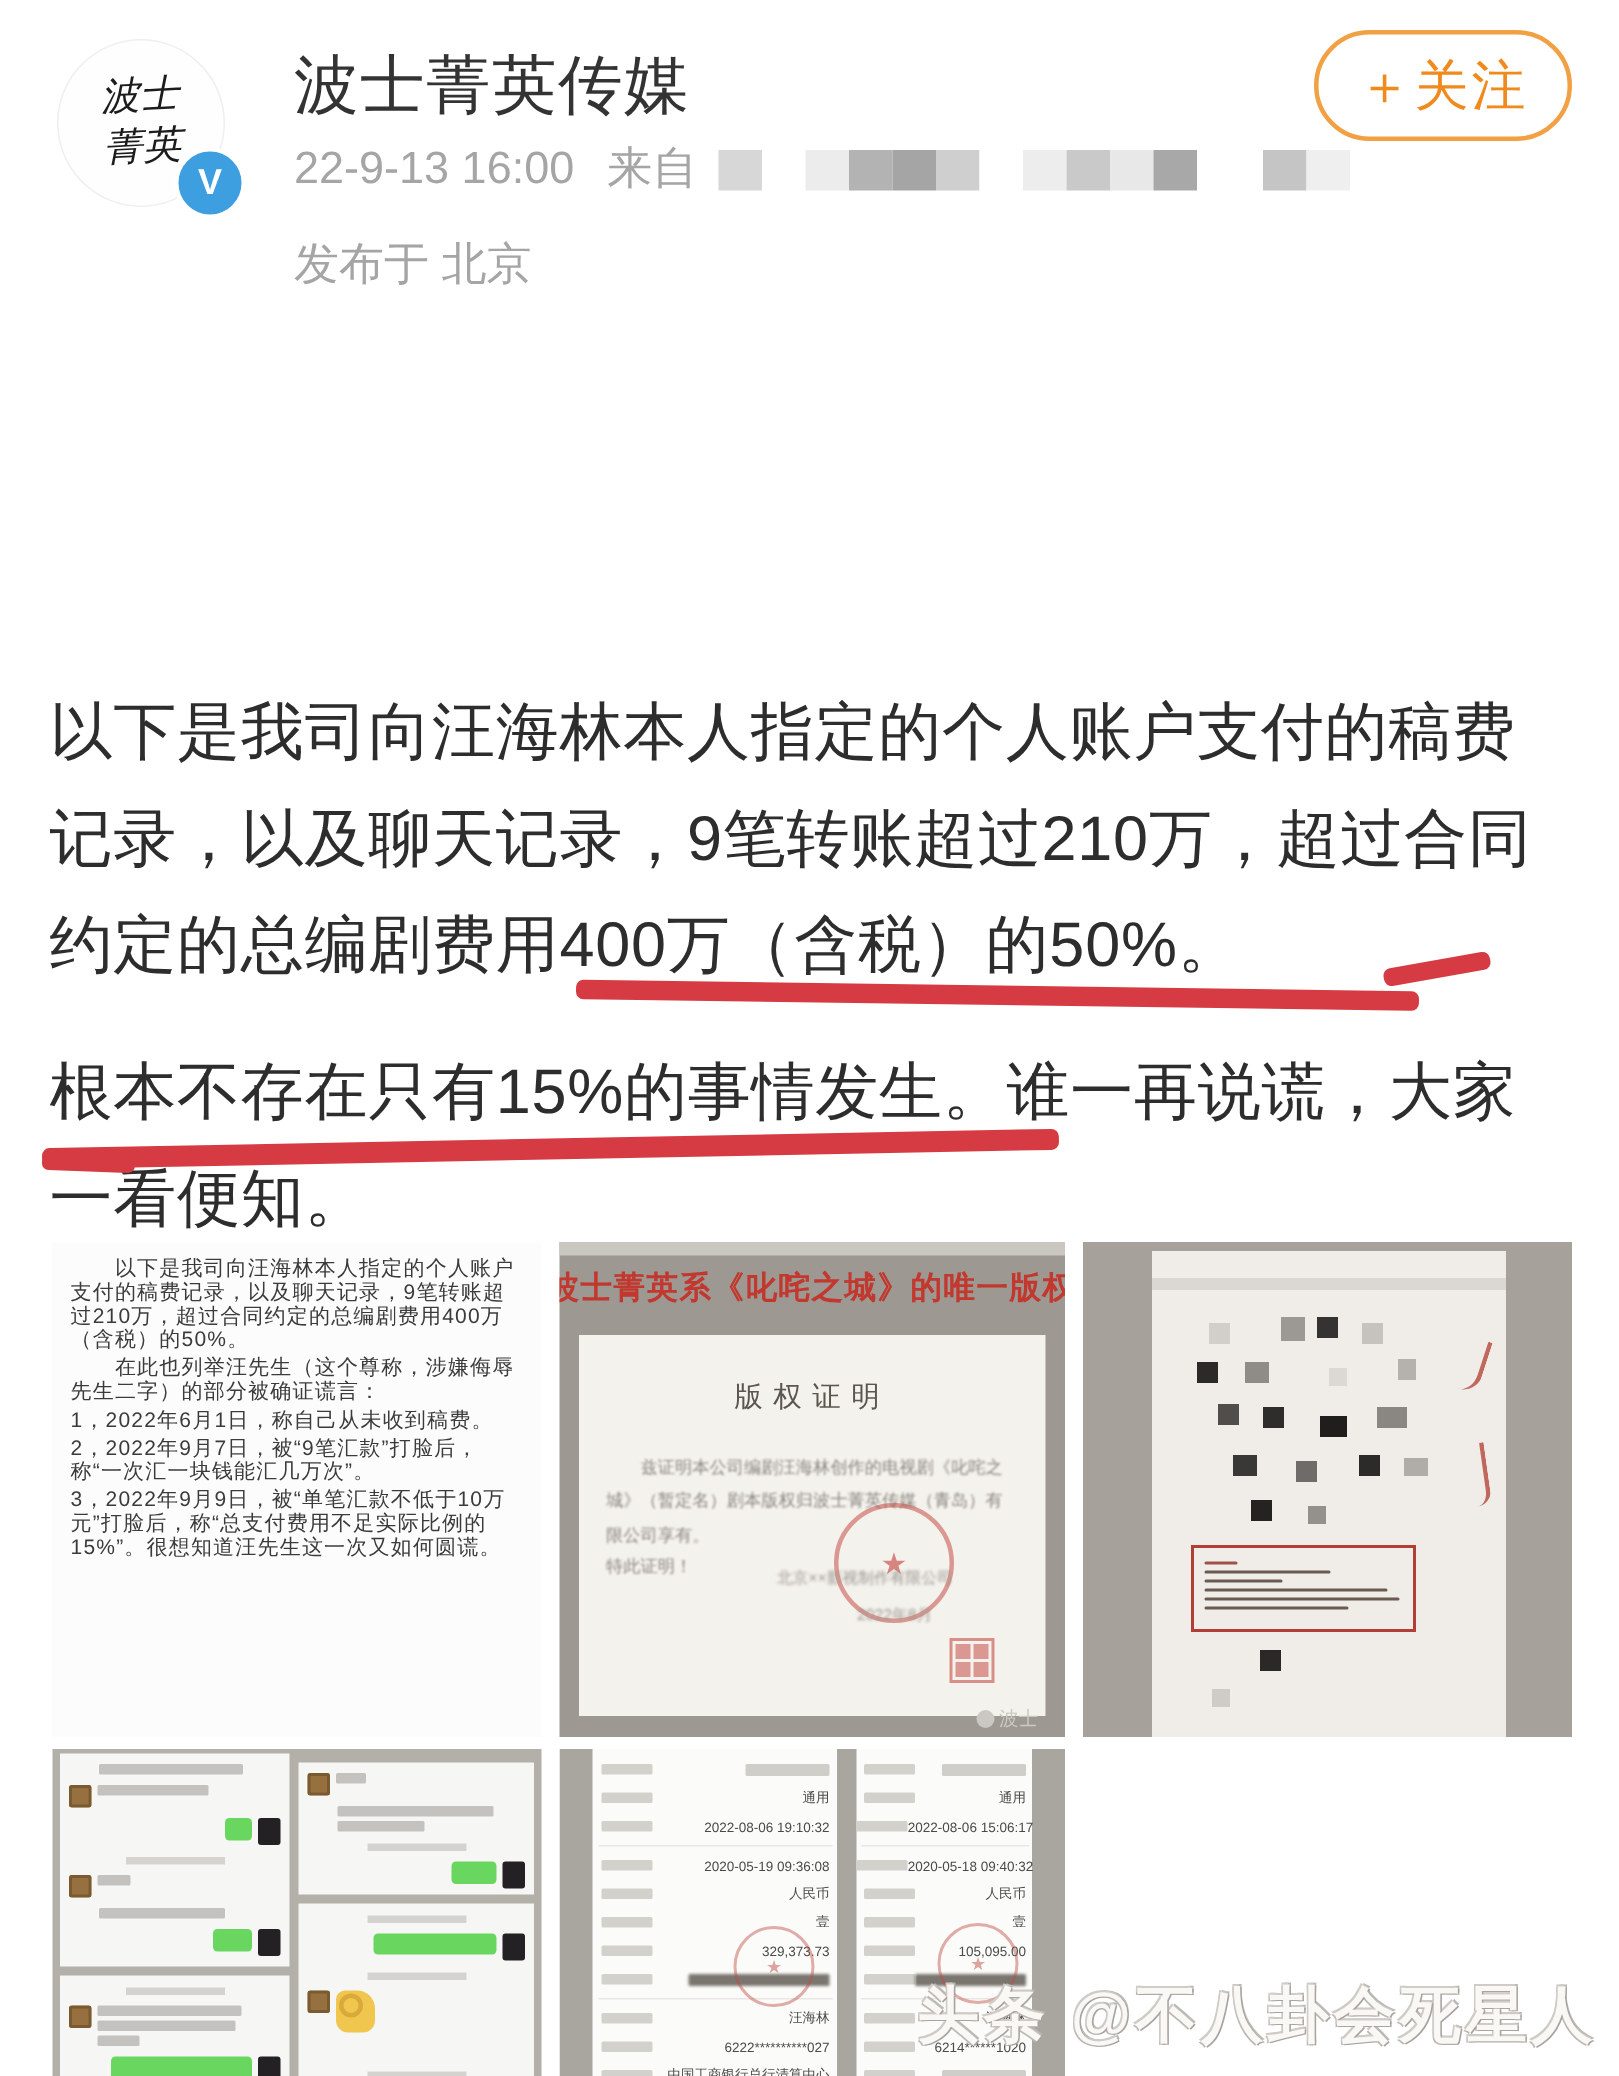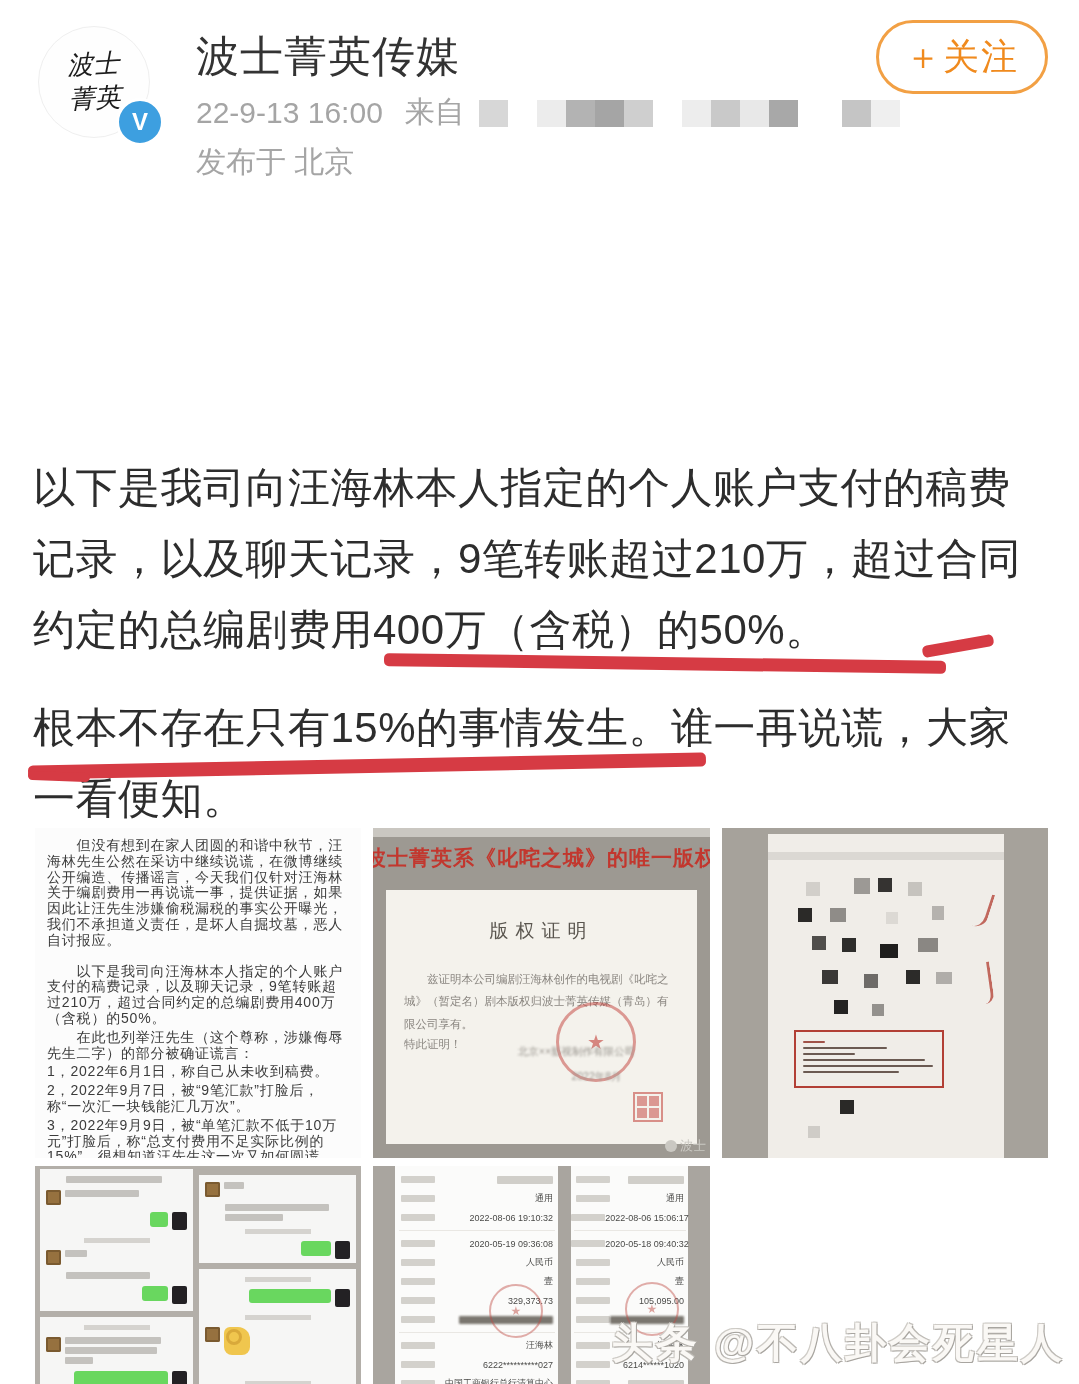--- a/index.html
+++ b/index.html
@@ -13,21 +13,21 @@
   .av-chars{width:60px;font-size:26px;line-height:1.3;word-break:break-all;text-align:center;
             color:#1c1c1c;font-family:"DejaVu Serif",serif;font-style:italic;transform:rotate(-3deg);}
   .badge{position:absolute;left:116px;top:98px;width:48px;height:48px;border-radius:50%;
          background:#3d9fe0;border:3px solid #fff;display:flex;align-items:center;justify-content:center;
          color:#fff;font-size:24px;font-weight:700;}
   .uname{position:absolute;left:196px;top:28px;font-size:43px;color:#333;letter-spacing:1px;cursor:pointer;}
   .meta1{position:absolute;left:196px;top:92px;font-size:30px;color:#a5a5a5;display:flex;align-items:center;}
   .meta1 .src{margin-left:22px;}
   .mosaic-strip{display:flex;margin-left:14px;margin-top:2px;}
   .mz{width:29px;height:27px;display:inline-block;}
-  .meta2{position:absolute;left:196px;top:142px;font-size:30px;color:#a5a5a5;}
+  .meta2{position:absolute;left:196px;top:156px;font-size:30px;color:#a5a5a5;}
   .follow{position:absolute;left:876px;top:20px;width:172px;height:74px;border:3px solid #f2a044;
           border-radius:40px;background:#fff;color:#f08a1d;font-size:36px;display:flex;
           align-items:center;justify-content:center;cursor:pointer;letter-spacing:2px;}
 
   
   .para{position:absolute;left:33px;width:1018px;font-size:42px;line-height:71px;
         color:#2d2d2d;letter-spacing:.5px;margin:0;}
   .p1{top:202px;} .p2{top:452px;} .p3{top:692px;}
   .u{position:absolute;background:#d63b44;border-radius:5px;}
   .u1a{left:384px;top:657px;width:562px;height:13px;transform:rotate(.8deg);}
@@ -58,21 +58,21 @@
   .cert-stamp{position:absolute;left:170px;top:112px;width:80px;height:80px;border:3px solid rgba(193,62,55,.5);
               border-radius:50%;display:flex;align-items:center;justify-content:center;
               color:rgba(193,62,55,.6);font-size:20px;}
   .cert-company{position:absolute;left:0;right:0;top:155px;text-align:center;padding-left:70px;
                 font-size:10.5px;color:#9a9690;filter:blur(1px);}
   .cert-date{position:absolute;left:0;right:0;top:180px;text-align:center;padding-left:110px;
              font-size:10.5px;color:#9a9690;filter:blur(1px);}
   .cert-seal{position:absolute;right:34px;top:202px;width:30px;height:30px;border:2px solid rgba(193,62,55,.55);
              display:grid;grid-template-columns:1fr 1fr;gap:2px;padding:2px;}
   .cert-seal i{background:rgba(193,62,55,.5);}
-  .cert-wm{position:absolute;right:4px;bottom:3px;color:#cac8c2;font-size:13px;display:flex;align-items:center;gap:3px;}
+  .cert-wm{position:absolute;right:18px;bottom:3px;color:#cac8c2;font-size:13px;display:flex;align-items:center;gap:3px;}
   .cert-wm i{width:12px;height:12px;border-radius:50%;background:#cac8c2;display:inline-block;}
 
   
   .t-pix{background:#a6a29b;}
   .pix-paper{position:absolute;left:46px;right:44px;top:6px;bottom:0;background:#f0ede8;}
   .pix-band{position:absolute;left:0;right:0;top:18px;height:8px;background:#dbd8d3;}
   .sq{position:absolute;}
   .redrect{position:absolute;left:26px;top:196px;width:150px;height:58px;border:2px solid #b23f35;padding:5px 7px;}
   .rline{height:2px;margin:4px 0;background:#6b5a52;border-radius:1px;}
   .rline.red{background:#a05248;}
@@ -153,21 +153,20 @@
 
   <p class="para p2">以下是我司向汪海林本人指定的个人账户支付的稿费记录，以及聊天记录，9笔转账超过210万，超过合同约定的总编剧费用400万（含税）的50%。</p>
   <p class="para p3">根本不存在只有15%的事情发生。谁一再说谎，大家一看便知。</p>
 
   <div class="u u1a"></div>
   <div class="u u1b"></div>
   <div class="u u2a"></div>
   <div class="u u2b"></div>
 
   <div class="tile r1 c1 t-doc">
-    <p class="gap">　　但没有想到在家人团圆的和谐中秋节，汪海林先生公然在采访中继续说谎，在微博继续公开编造、传播谣言，今天我们仅针对汪海林关于编剧费用一再说谎一事，提供证据，如果因此让汪先生涉嫌偷税漏税的事实公开曝光，我们不承担道义责任，是坏人自掘坟墓，恶人自讨报应。</p>
     <p>　　以下是我司向汪海林本人指定的个人账户支付的稿费记录，以及聊天记录，9笔转账超过210万，超过合同约定的总编剧费用400万（含税）的50%。</p>
     <p>　　在此也列举汪先生（这个尊称，涉嫌侮辱先生二字）的部分被确证谎言：</p>
     <p>1，2022年6月1日，称自己从未收到稿费。</p>
     <p>2，2022年9月7日，被“9笔汇款”打脸后，称“一次汇一块钱能汇几万次”。</p>
     <p>3，2022年9月9日，被“单笔汇款不低于10万元”打脸后，称“总支付费用不足实际比例的15%”。很想知道汪先生这一次又如何圆谎。</p>
 
   </div>
 
   <div class="tile r1 c2 t-cert">
     <div class="cert-topstrip"></div>

